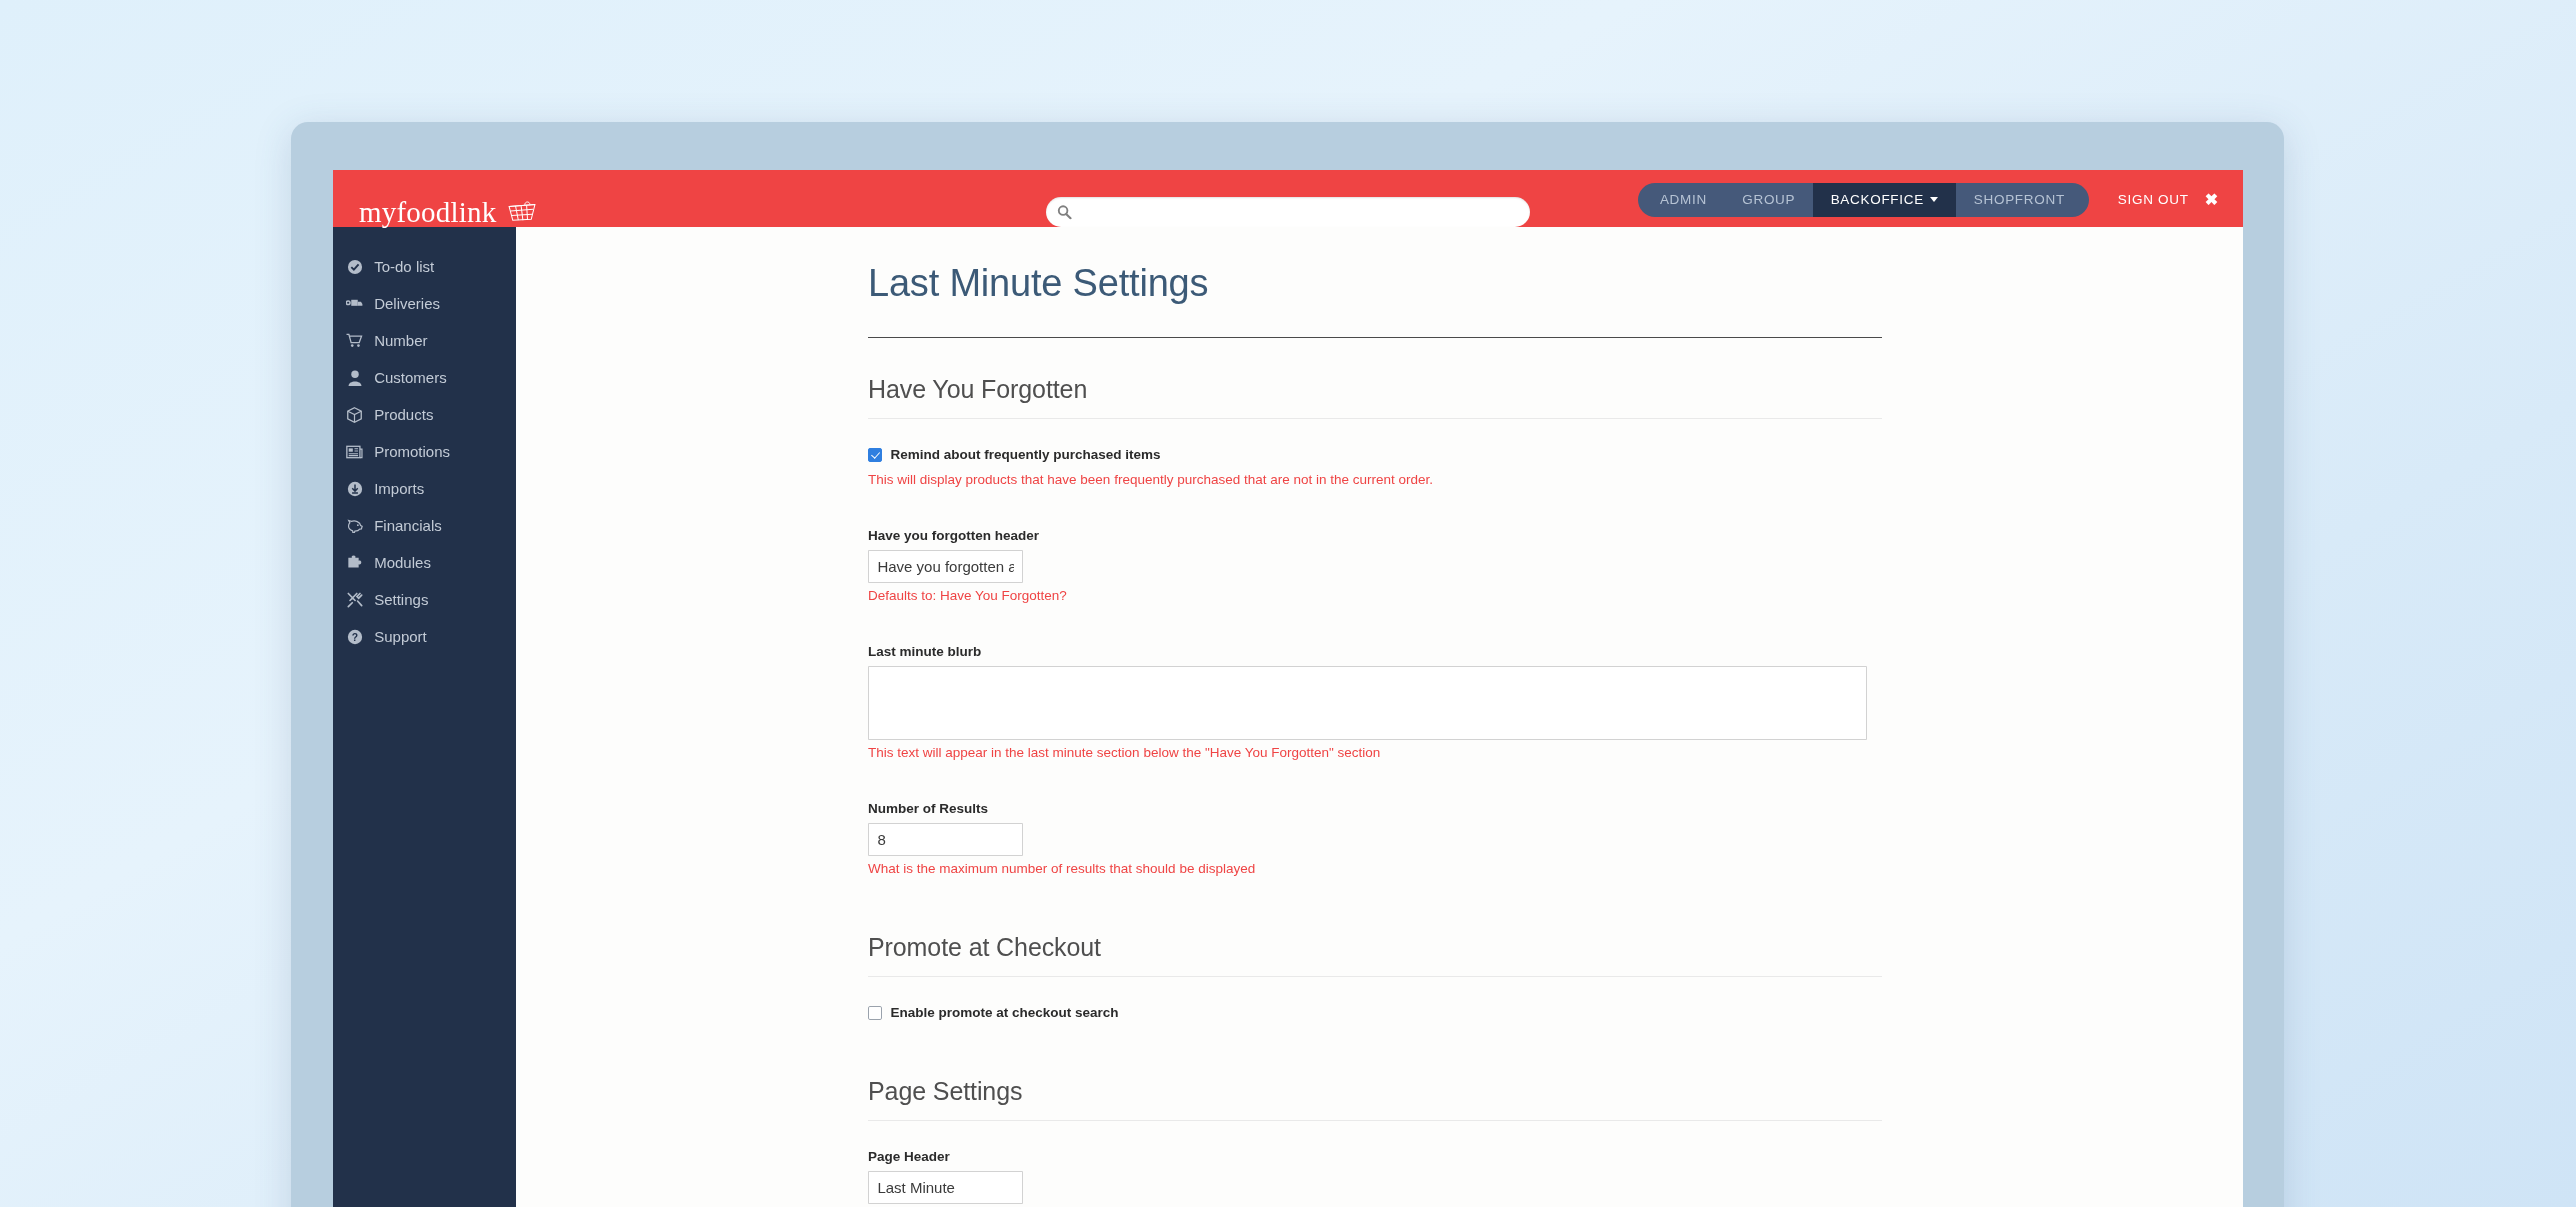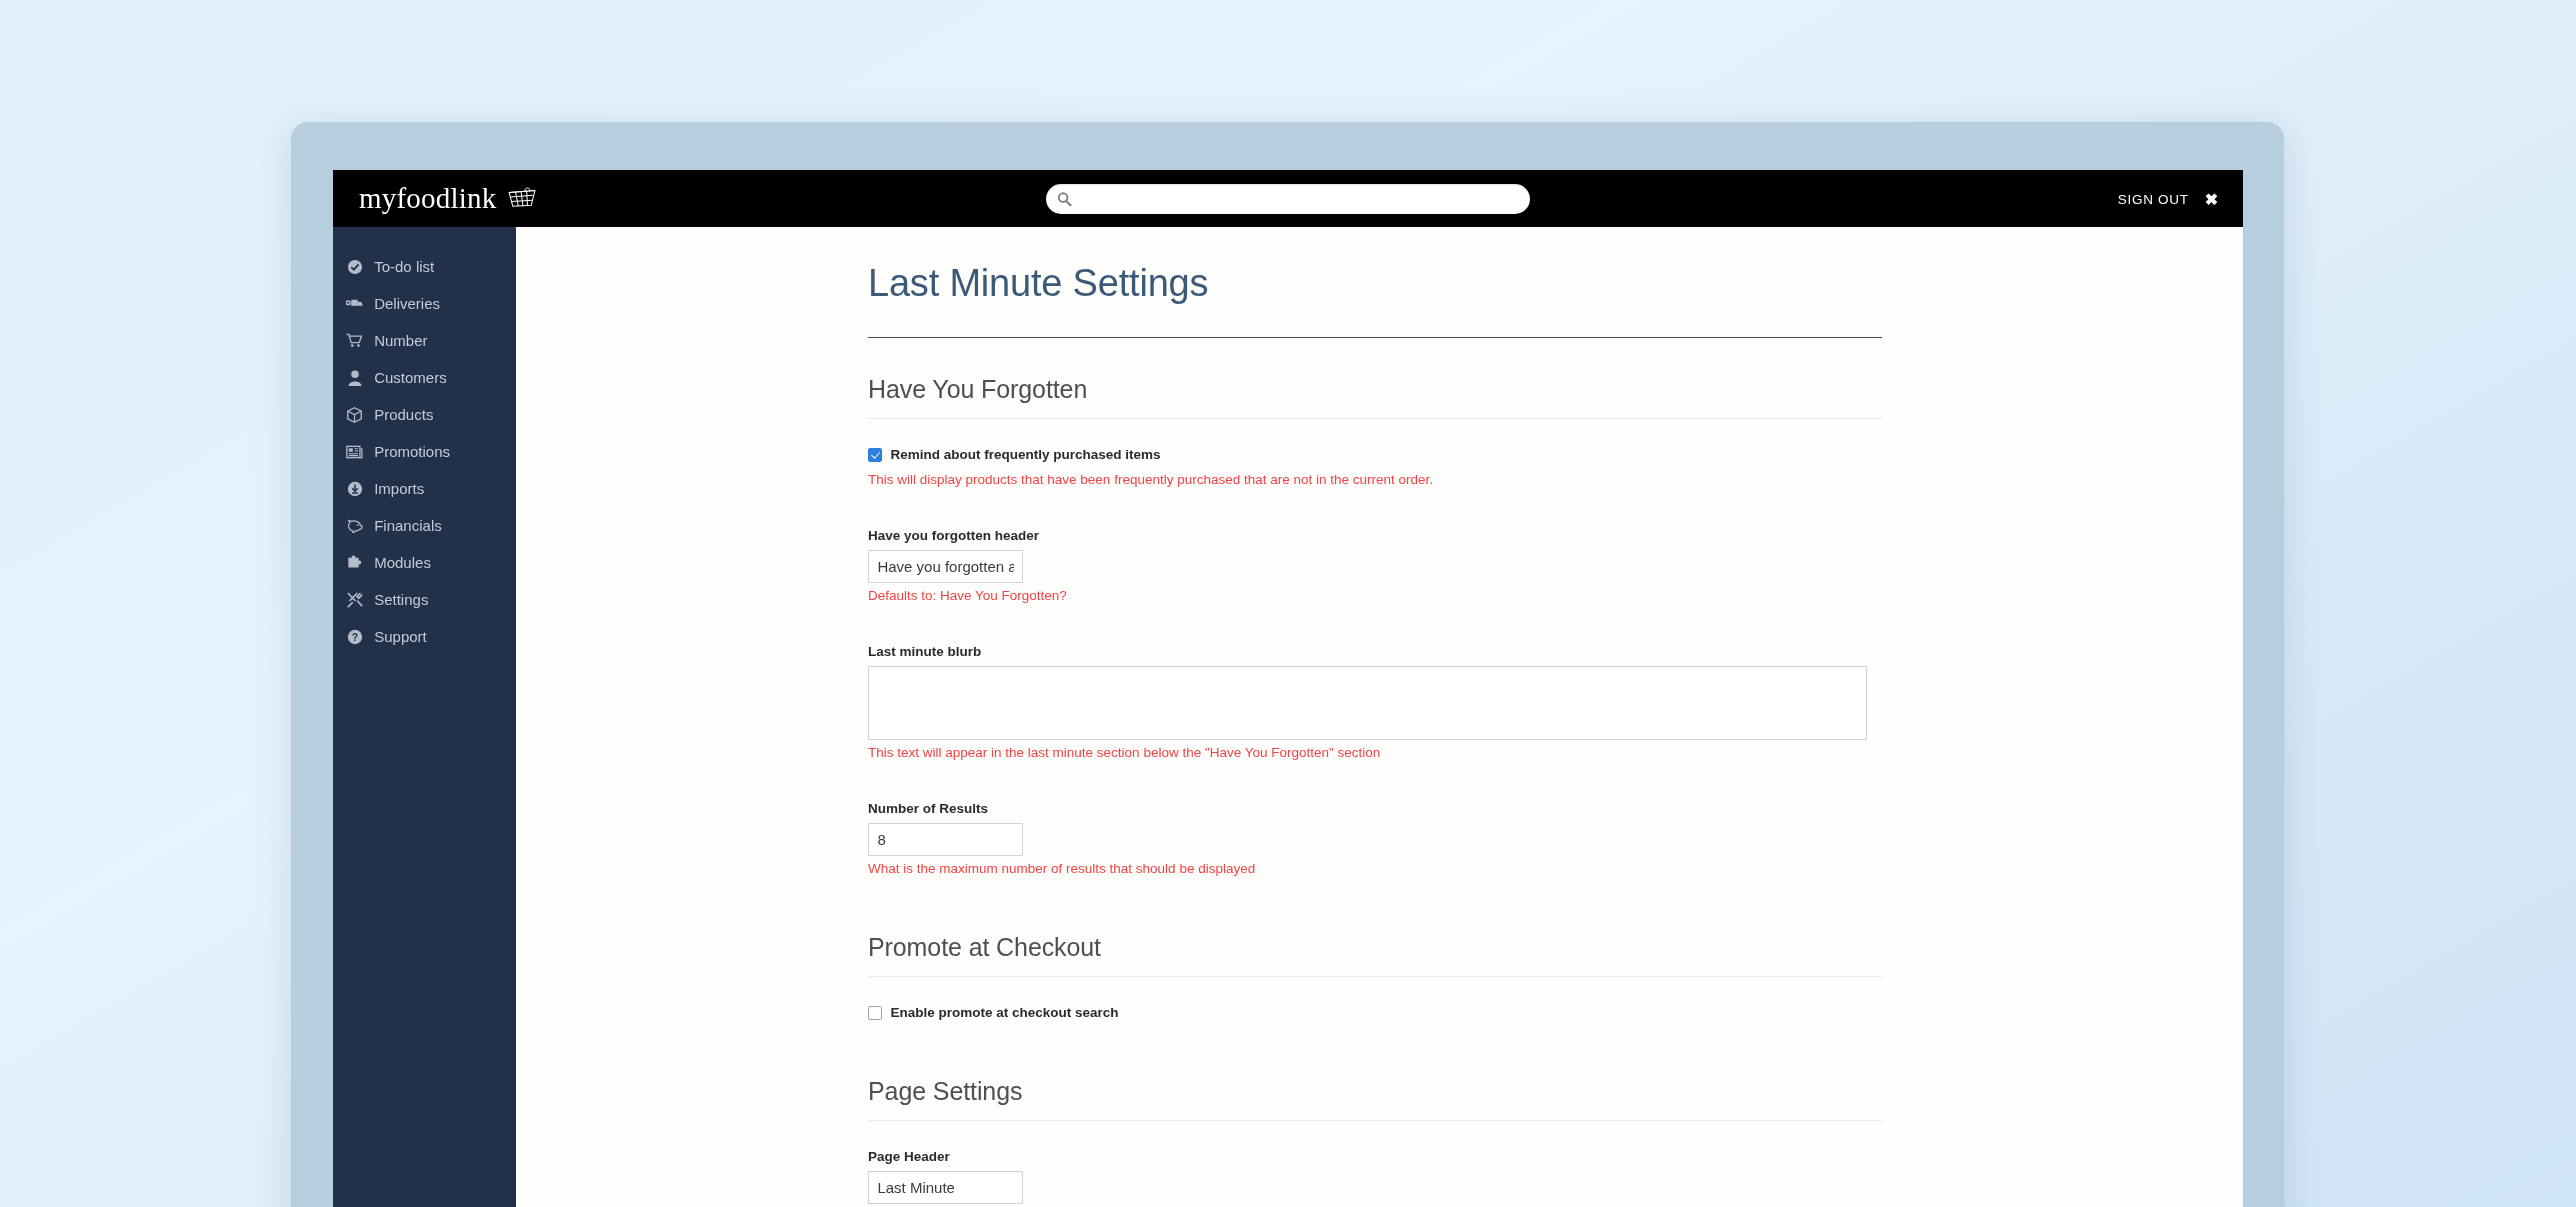--- a/index.html
+++ b/index.html
@@ -35,23 +35,23 @@
     width: 1910px;
     height: 1089px;
     background: #fdfdfc;
     overflow: hidden;
   }
 
   
   #navbar {
     position: relative;
     height: 57px;
-    background: #000000;
-    display: flex;
-    align-items: center;
+    background: #ef4444;
+    display: flex;
+    align-items: flex-end;
   }
 
   #brand {
     width: 186px;
     padding-left: 26px;
     display: flex;
     align-items: center;
     gap: 9.3px;
   }
 
@@ -359,20 +359,35 @@
             <svg width="15" height="15" viewBox="0 0 16 16">
               <circle cx="6.5" cy="6.5" r="4.6" fill="none" stroke="#808080" stroke-width="2"></circle>
               <line x1="10" y1="10.3" x2="14.4" y2="14.7" stroke="#808080" stroke-width="2.3" stroke-linecap="round"></line>
             </svg>
           </span>
           <input type="text" id="search-input" placeholder="" style="">
         </div>
       </div>
 
       <div id="nav-right">
+        <div id="nav-pill">
+          <div class="nav-link first">
+            <span>ADMIN</span>
+          </div>
+          <div class="nav-link">
+            <span>GROUP</span>
+          </div>
+          <div class="nav-link active">
+            <span>BACKOFFICE</span>
+            <span class="nav-caret"></span>
+          </div>
+          <div class="nav-link last">
+            <span>SHOPFRONT</span>
+          </div>
+        </div>
         <div id="signout">
           <span>SIGN OUT</span>
           <span class="x-icon">✖</span>
         </div>
       </div>
 
     </div>
 
     <div id="body-split">
 

